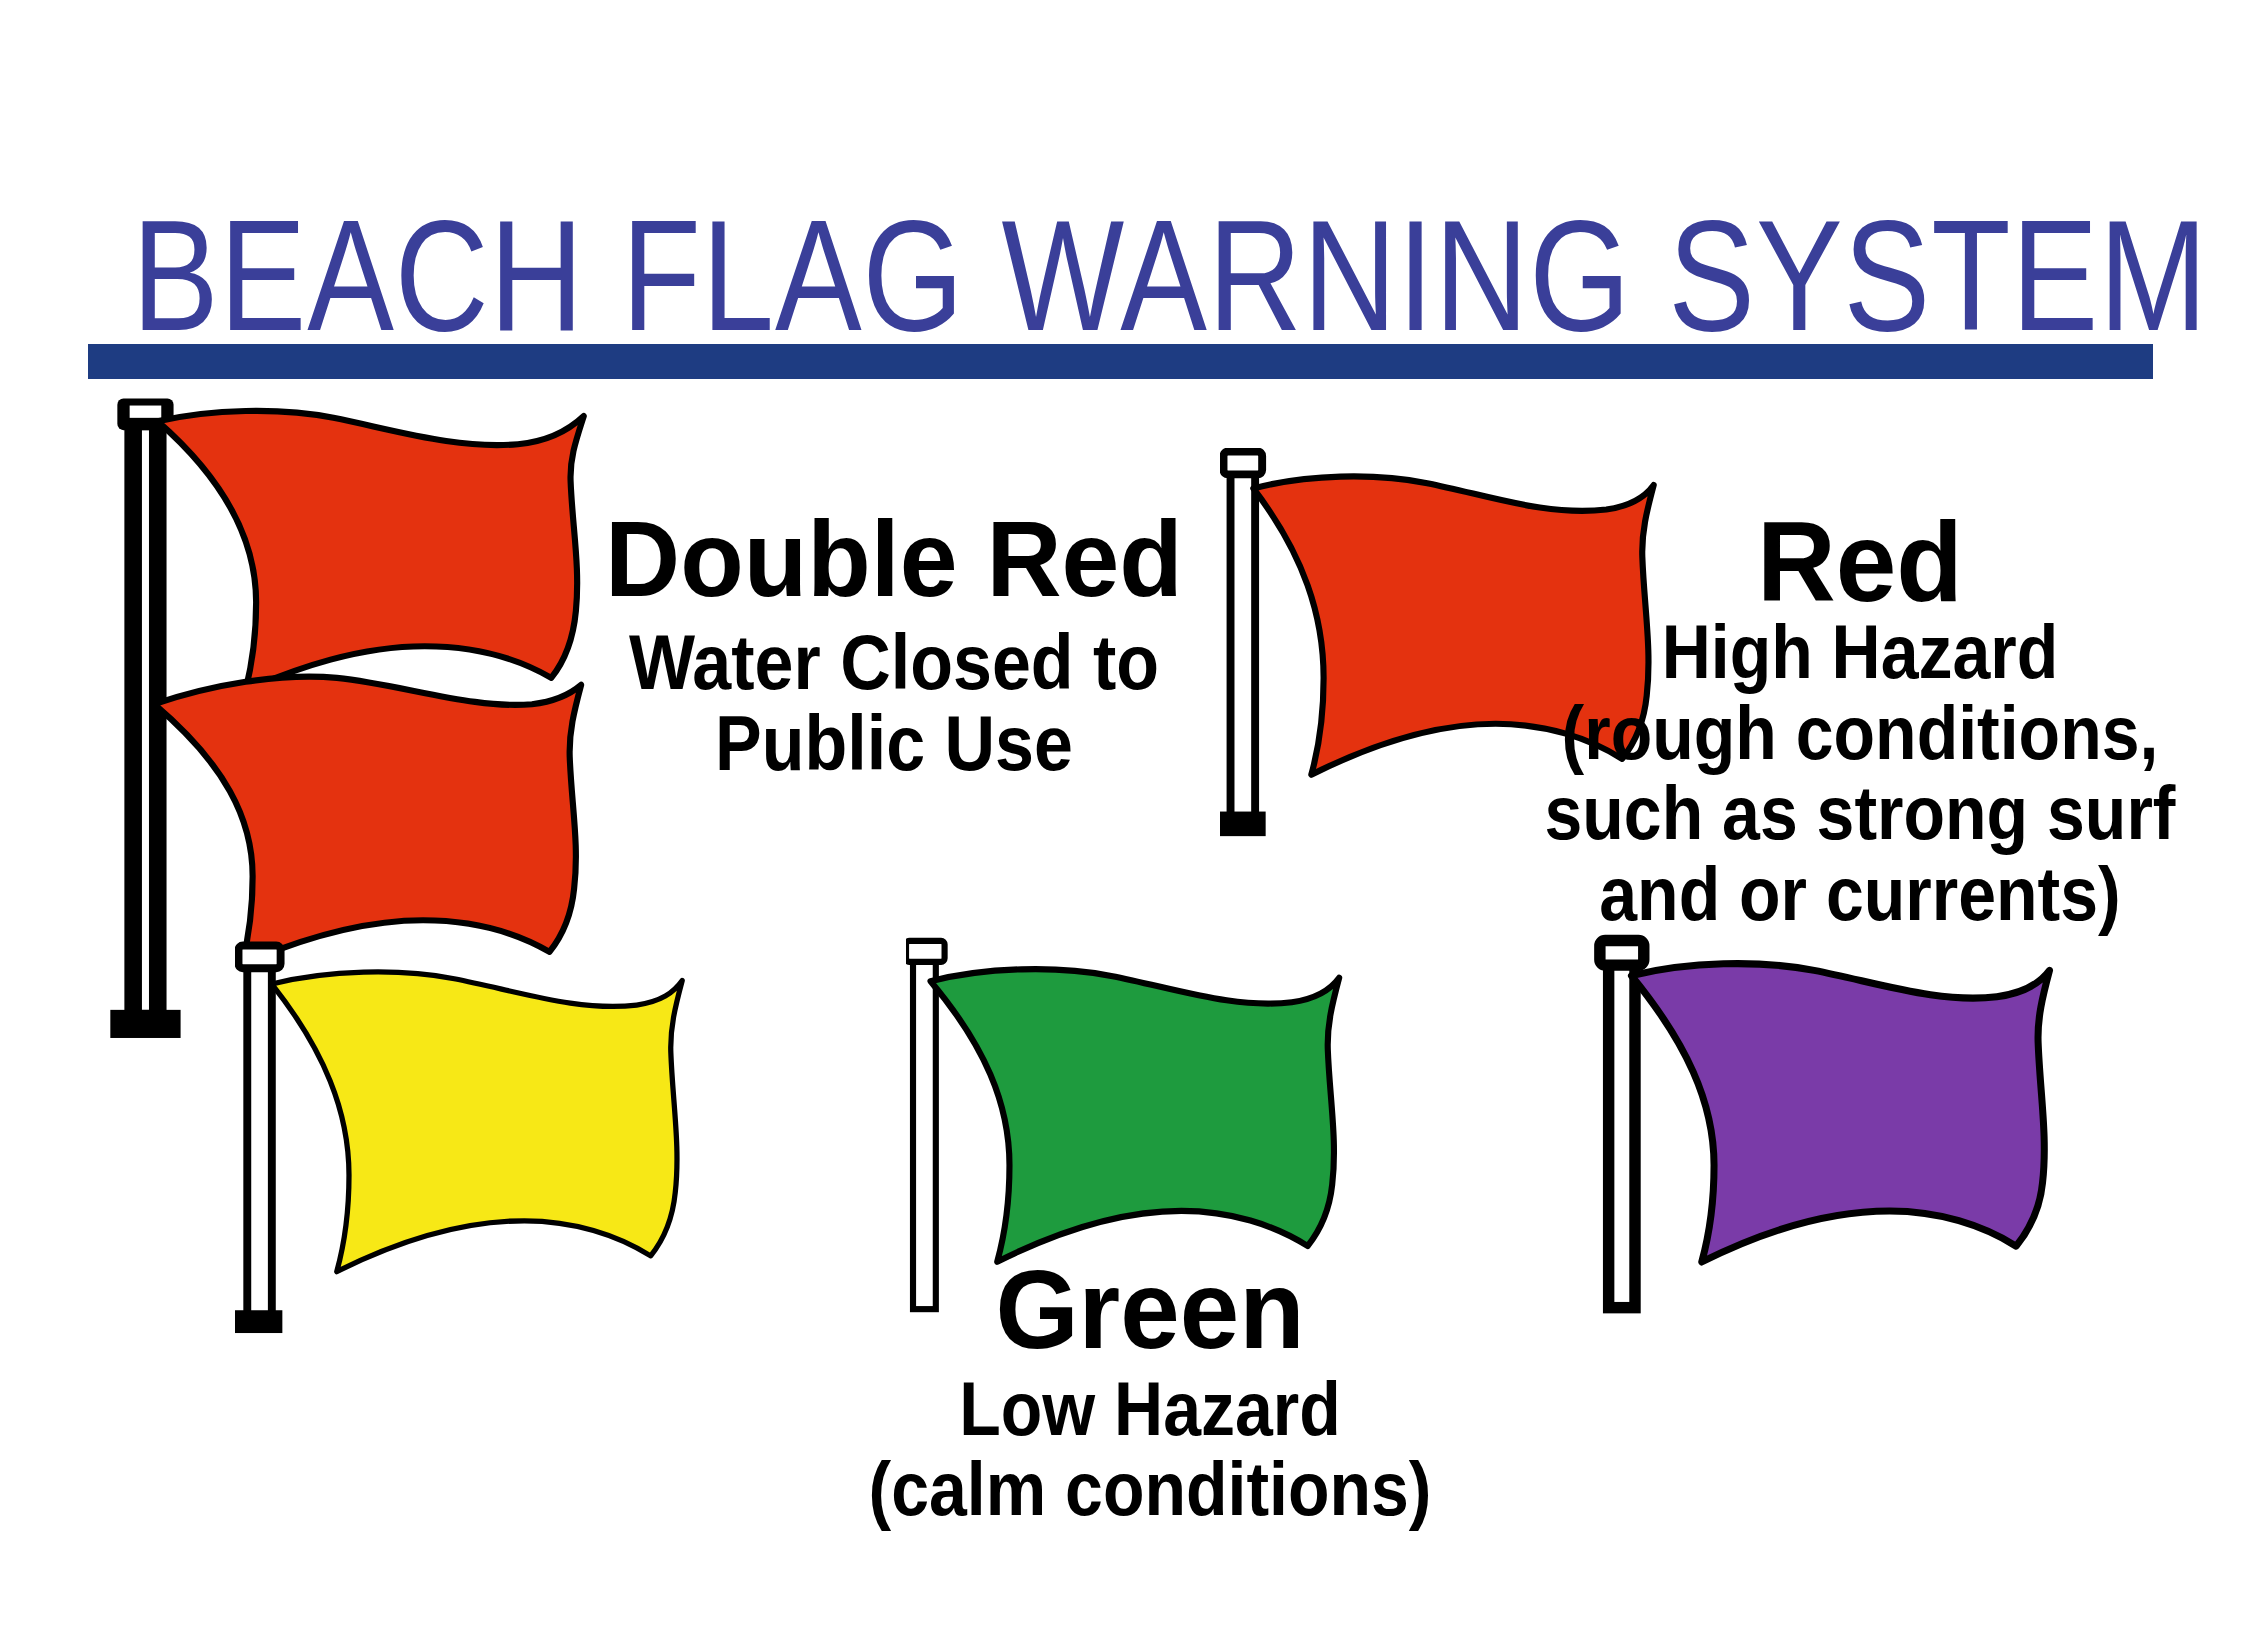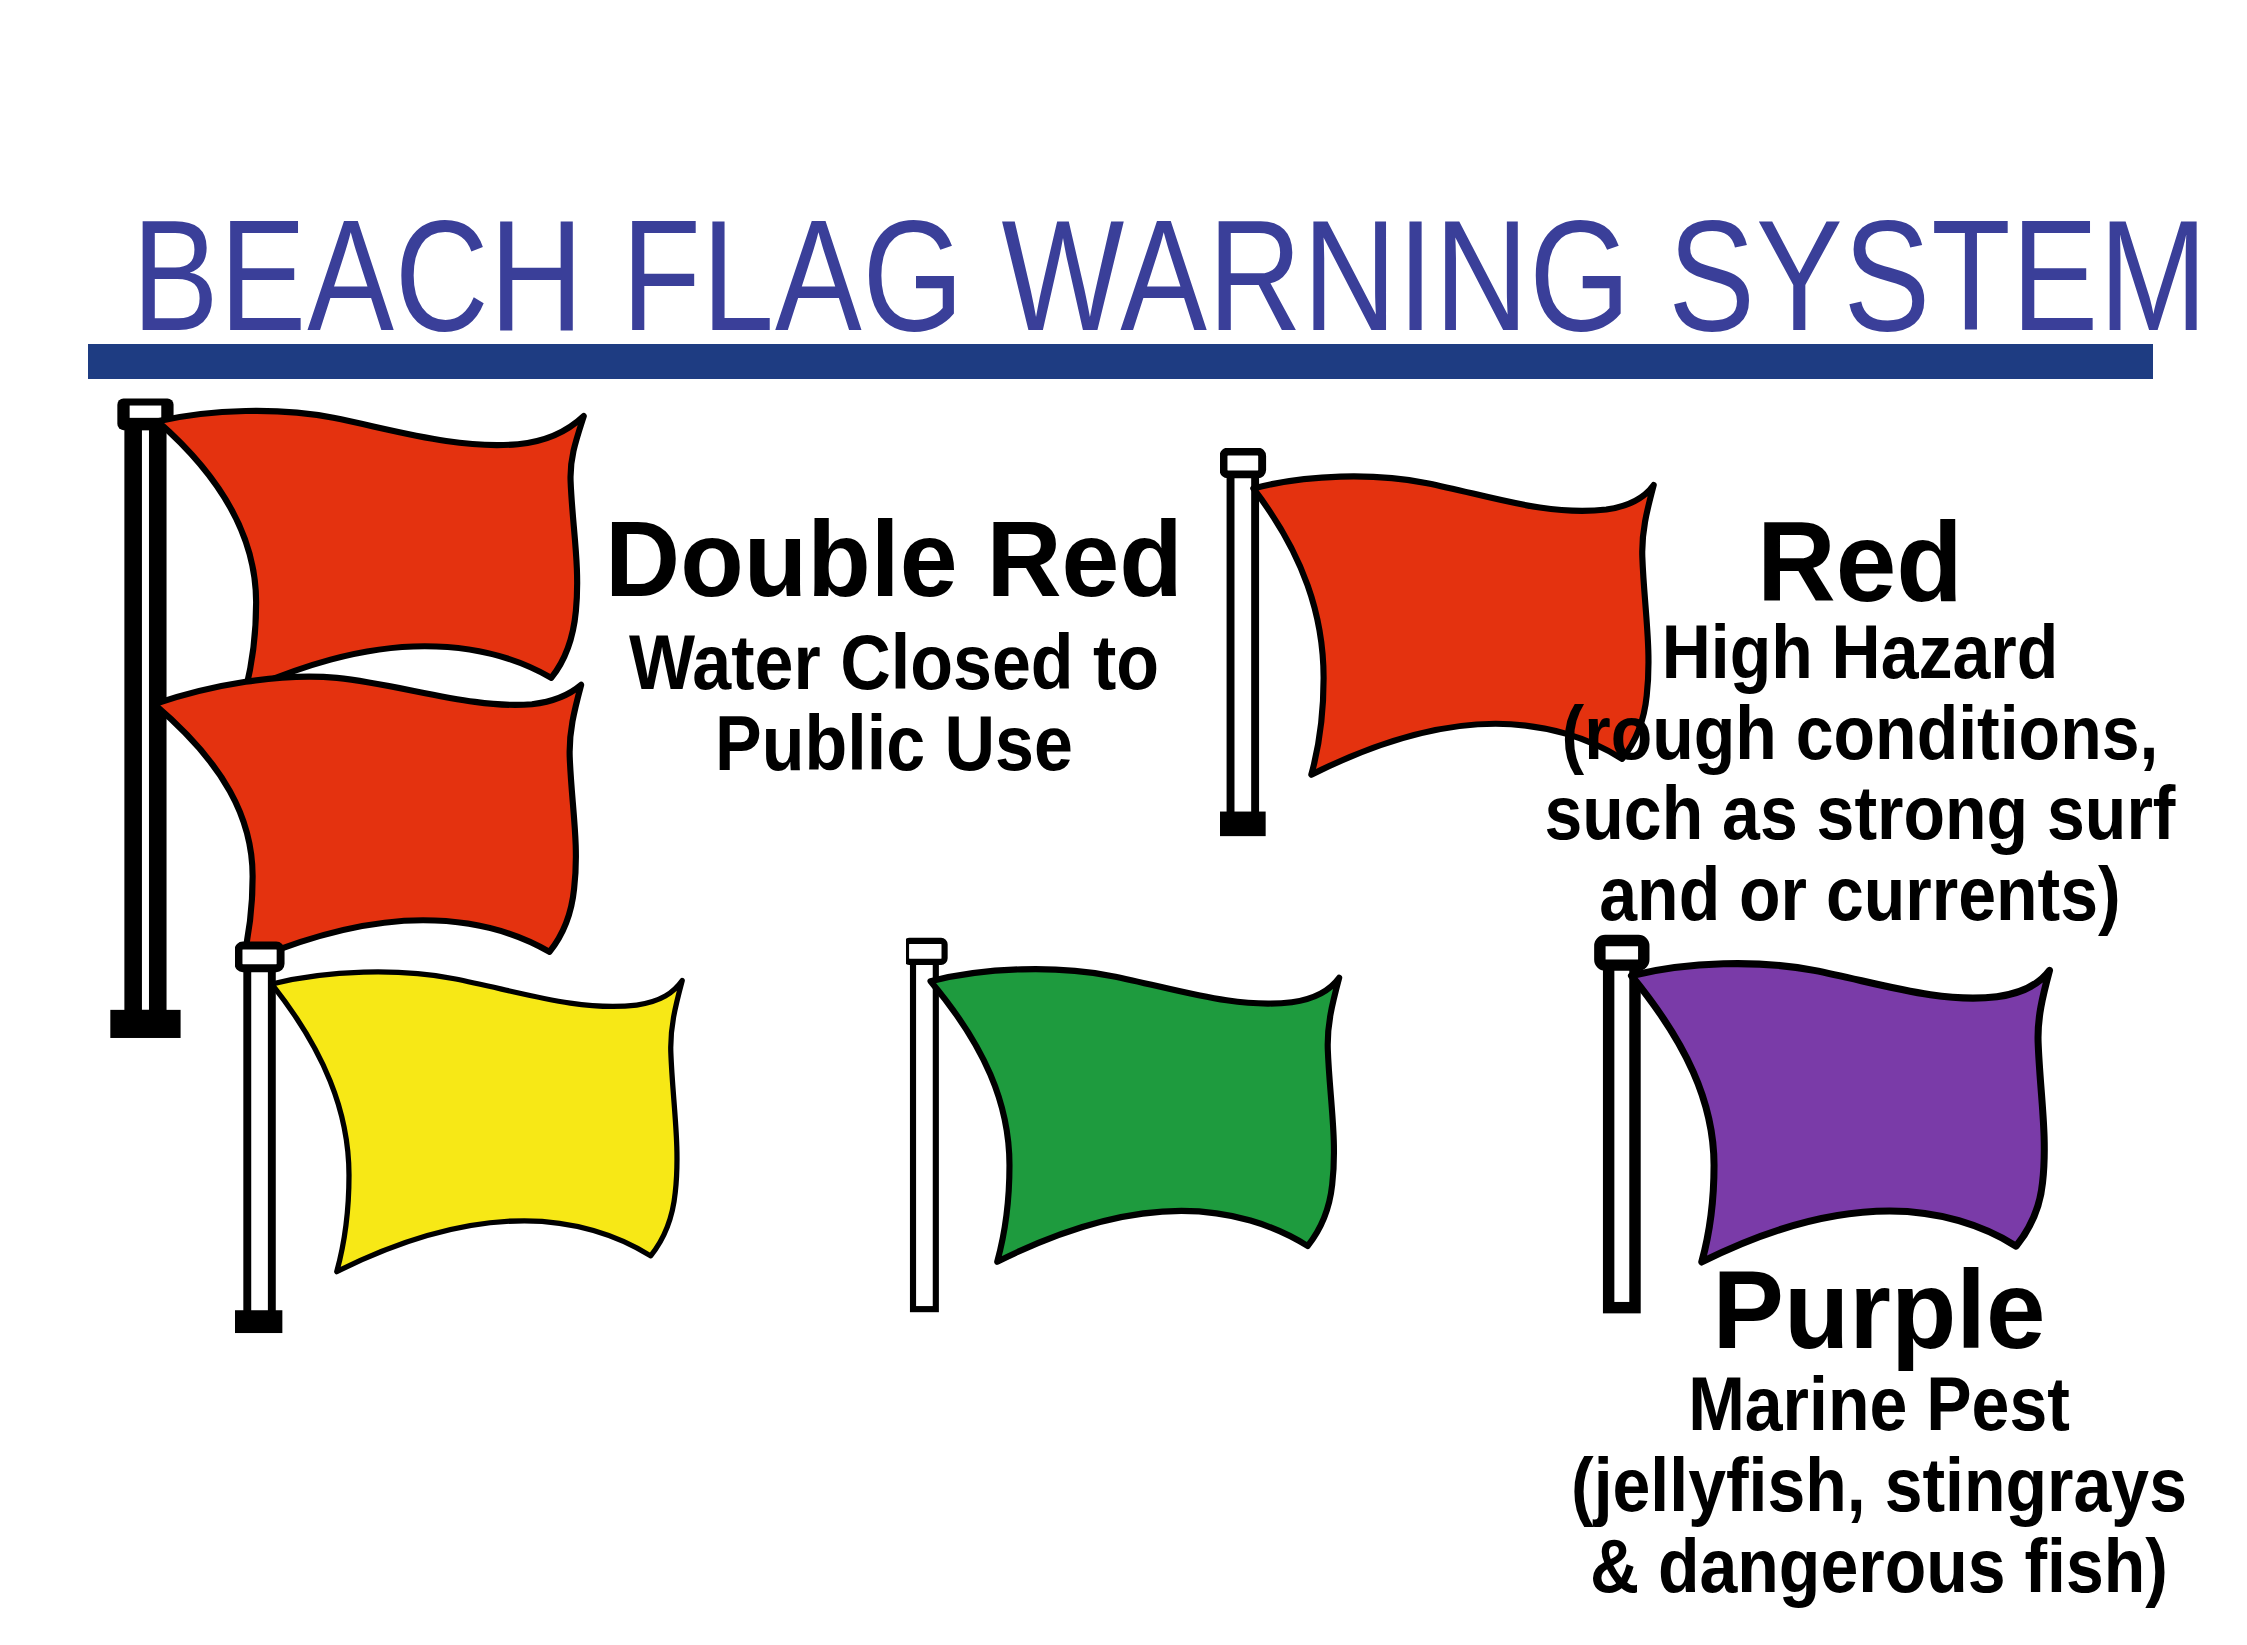--- a/index.html
+++ b/index.html
@@ -220,20 +220,27 @@
                C 486 84, 480 108, 481 136
                C 483 190, 492 240, 486 290
                C 483 318, 474 340, 458 360
                C 420 336, 370 320, 314 320
                C 238 320, 164 348, 104 378
                C 114 342, 118 308, 118 268
                C 118 198, 90 132, 28 58 Z" fill="#1e9b3e" stroke="#000000" stroke-width="7" stroke-linejoin="round"></path>
     </svg>
   </div>
 
+  <div class="caption" id="cap-green">
+    <div class="cap-name">Green</div>
+    <div class="cap-sub">
+      <div>Low Hazard</div>
+      <div>(calm conditions)</div>
+    </div>
+  </div>
 
   <div class="flag-unit" style="left:1591px; top:930px;">
     <svg class="flag-svg" width="492" height="404" viewBox="0 0 560 460">
       <g>
         <rect x="20" y="26" width="30" height="404" fill="#ffffff" stroke="#000000" stroke-width="13"></rect>
         <rect x="10" y="12" width="50" height="28" fill="#ffffff" stroke="#000000" stroke-width="13" rx="6"></rect>
       </g>
       <path d="M 46 52
                C 110 36, 192 34, 254 46
                C 326 60, 396 84, 462 76
@@ -241,23 +248,15 @@
                C 514 76, 508 100, 509 128
                C 511 184, 520 236, 514 288
                C 511 318, 500 340, 484 360
                C 446 336, 396 320, 340 320
                C 262 320, 186 348, 126 378
                C 136 342, 140 308, 140 268
                C 140 196, 108 128, 46 52 Z" fill="#7a3ba8" stroke="#000000" stroke-width="8" stroke-linejoin="round"></path>
     </svg>
   </div>
 
-  <div class="caption" id="cap-purple">
-    <div class="cap-name">Purple</div>
-    <div class="cap-sub">
-      <div>Marine Pest</div>
-      <div>(jellyfish, stingrays</div>
-      <div>&amp; dangerous fish)</div>
-    </div>
-  </div>
 
 </div>
 
 
 </body></html>

